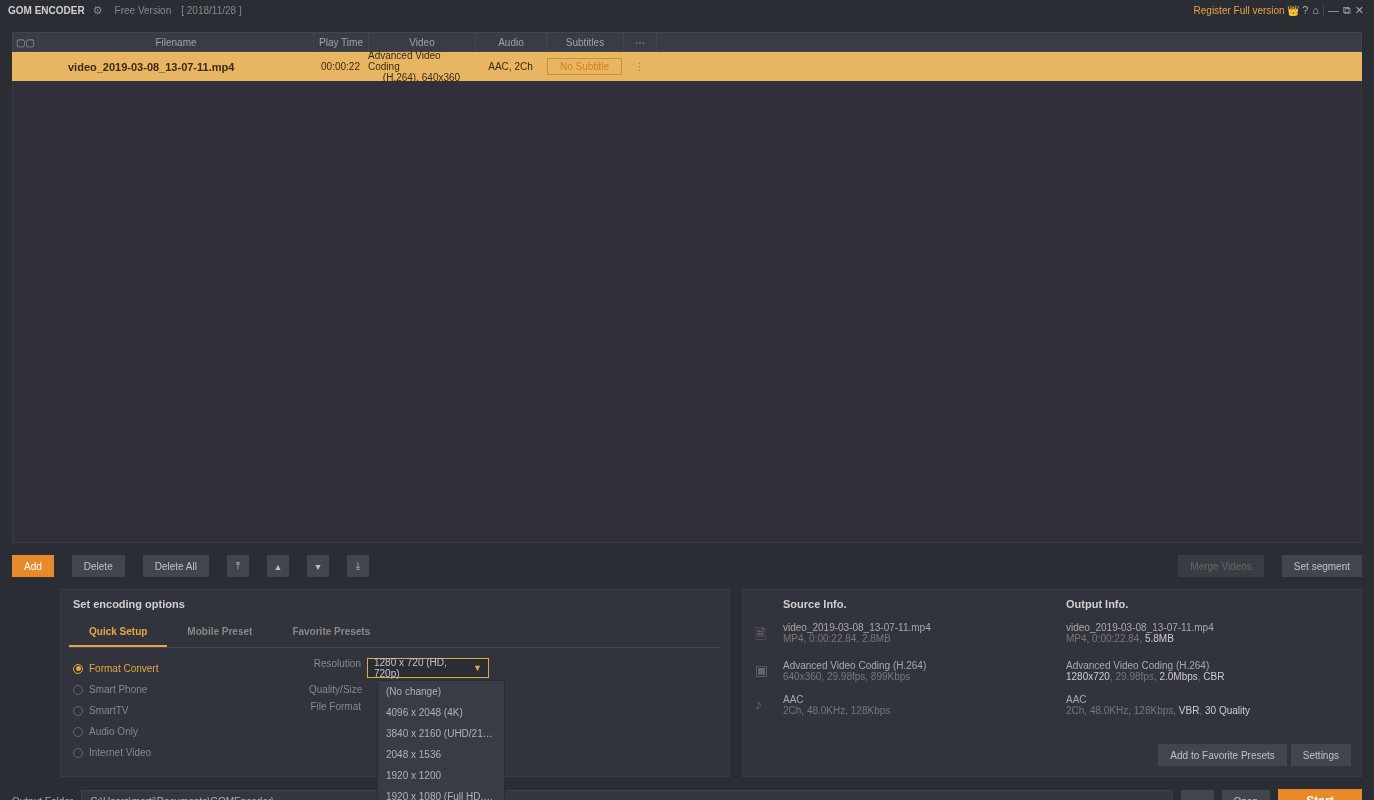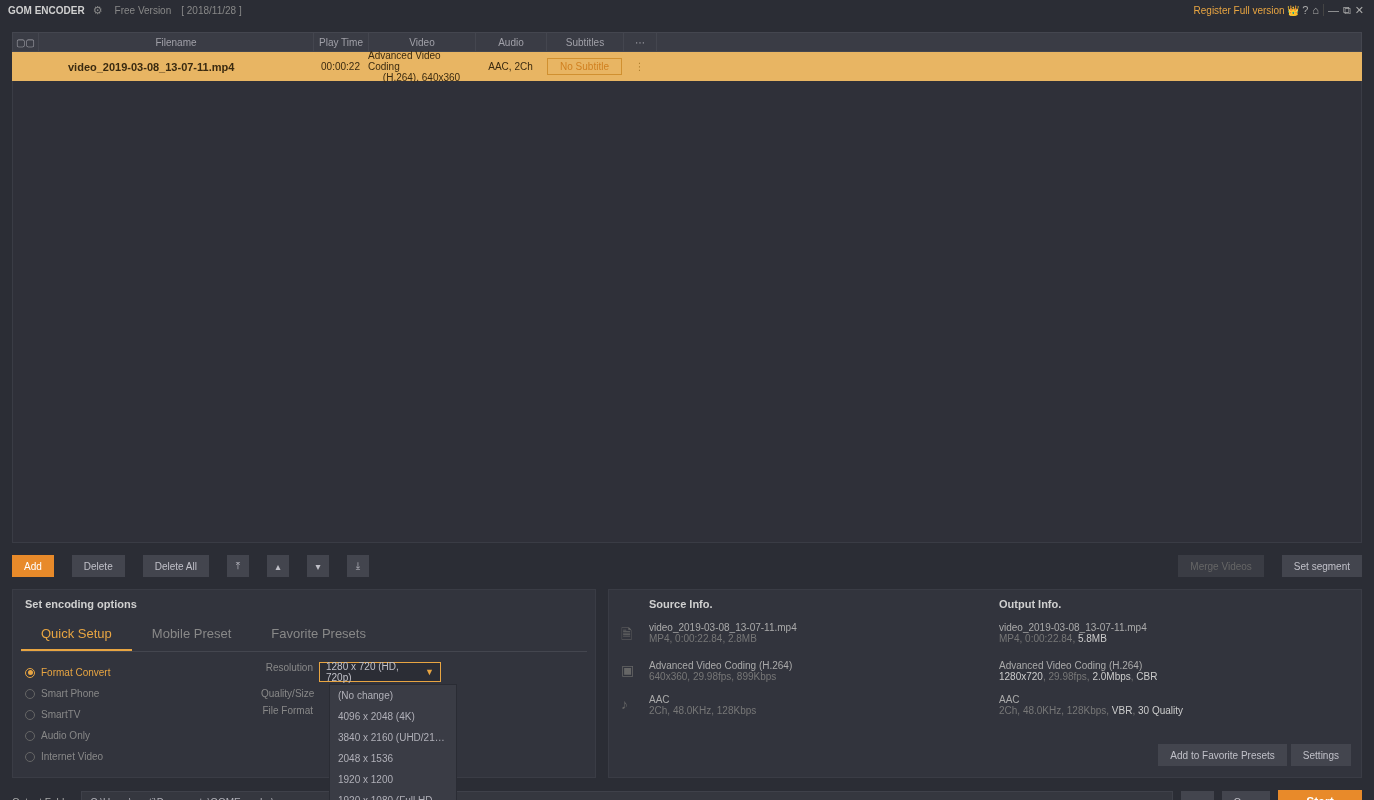--- a/index.html
+++ b/index.html
@@ -40,27 +40,27 @@
 .button-bar { display: flex; margin: 12px; align-items: center; gap: 18px; }
 .btn { height: 22px; padding: 0 12px; background: #43454e; color: #c0c0c8; border: none; font-size: 10px; cursor: pointer; display: flex; align-items: center; justify-content: center; }
 .btn-orange { background: #e88a2a; color: #fff; }
 .btn-disabled { background: #3a3c44; color: #666; }
 .btn-small { width: 22px; padding: 0; }
 .spacer { flex: 1; }
 
 
 .bottom { display: flex; margin: 0 12px; gap: 12px; }
 .panel { background: #32343d; border: 1px solid #3a3c45; }
-.panel-left { width: 584px; }
+.panel-left { width: 670px; margin-left: 48px; }
 .panel-right { flex: 1; }
 .panel-header { padding: 8px 12px; color: #d0d0d0; font-size: 11px; font-weight: bold; }
 .info-headers { display:flex; padding: 8px 12px 8px 40px; }
 .info-headers div { flex:1; color: #d0d0d0; font-size: 11px; font-weight: bold; }
 .tabs { display: flex; border-bottom: 1px solid #44464f; margin: 0 8px; }
-.tab { padding: 8px 20px; color: #888; font-size: 13px; cursor: pointer; }
+.tab { padding: 8px 20px; color: #888; font-size: 10px; cursor: pointer; font-weight: bold; }
 .tab.active { color: #e8a542; border-bottom: 2px solid #e8a542; }
 .setup-body { display: flex; padding: 10px 8px 10px 8px; position: relative; }
 .radio-col { width: 240px; }
 .radio-item { display: flex; align-items: center; gap: 6px; padding: 5px 4px; color: #888; font-size: 10px; cursor: pointer; }
 .radio-item.active { color: #e8a542; }
 .radio-dot { width: 10px; height: 10px; border-radius: 50%; border: 1px solid #666; display: inline-flex; align-items: center; justify-content: center; }
 .radio-item.active .radio-dot { border-color: #e8a542; }
 .radio-item.active .radio-dot::after { content: ''; width: 5px; height: 5px; background: #e8a542; border-radius: 50%; }
 .form-col { width: 180px; }
 .form-row { display: flex; align-items: flex-start; margin-bottom: 6px; }

